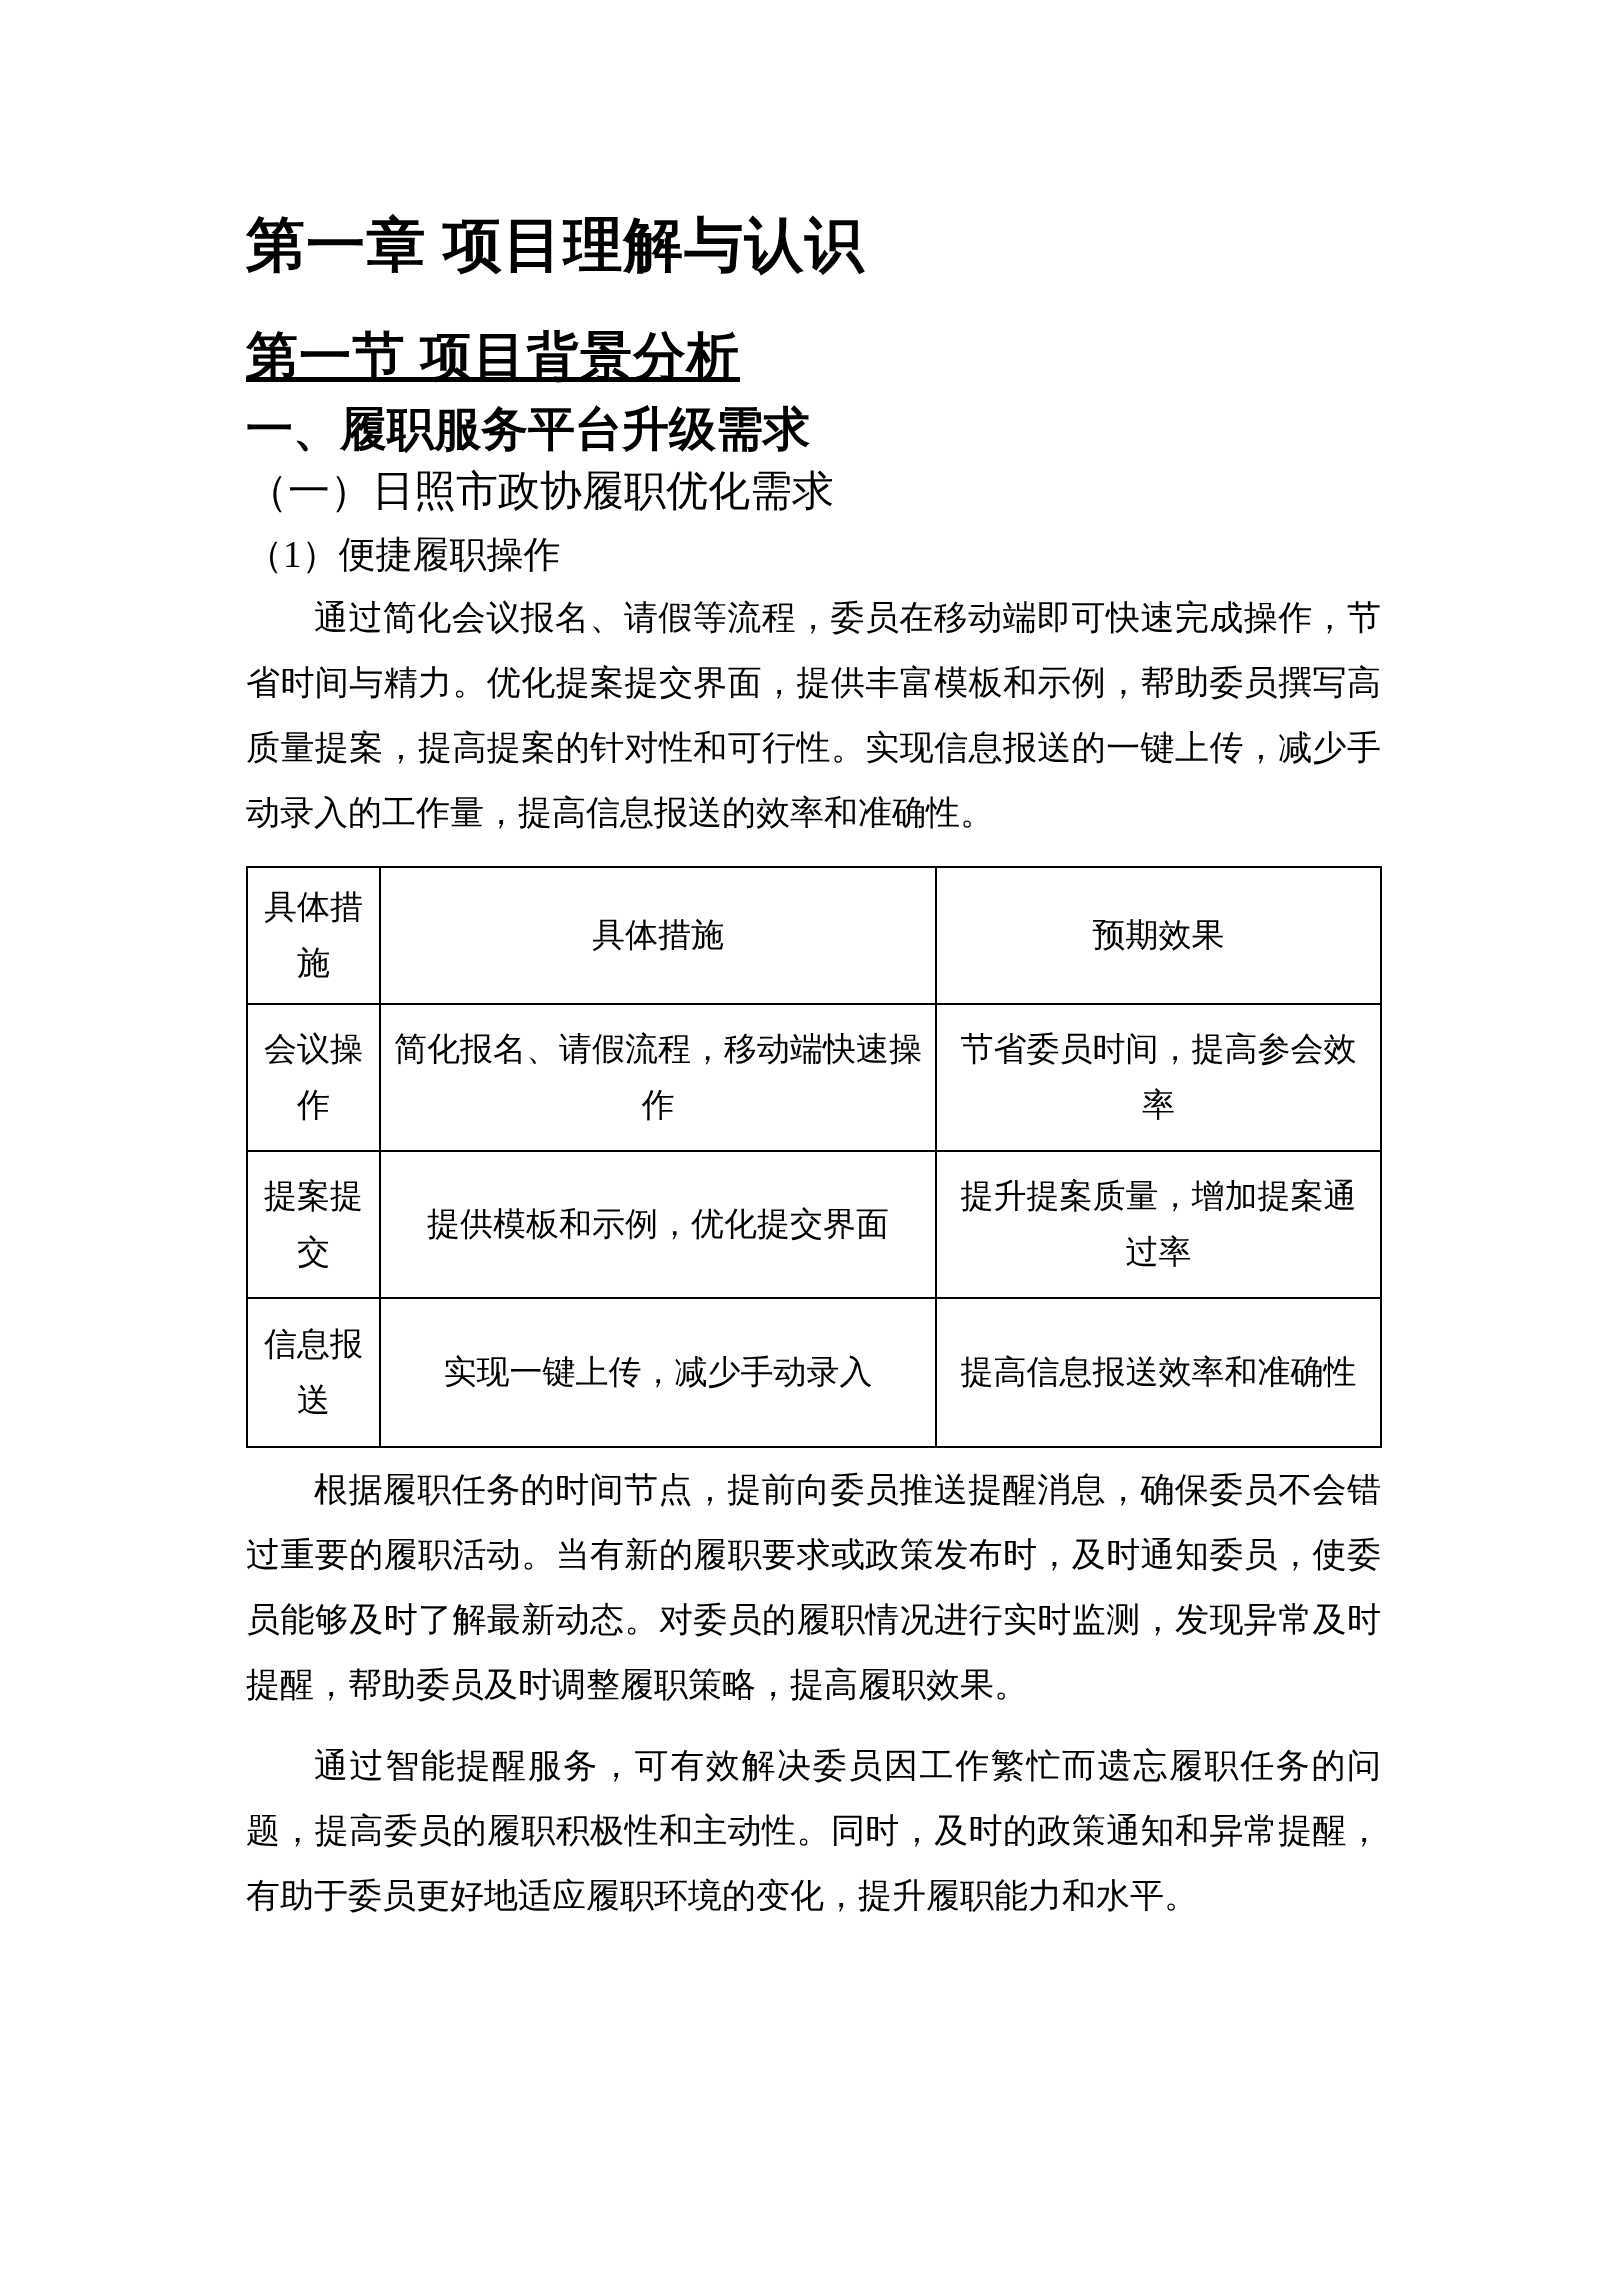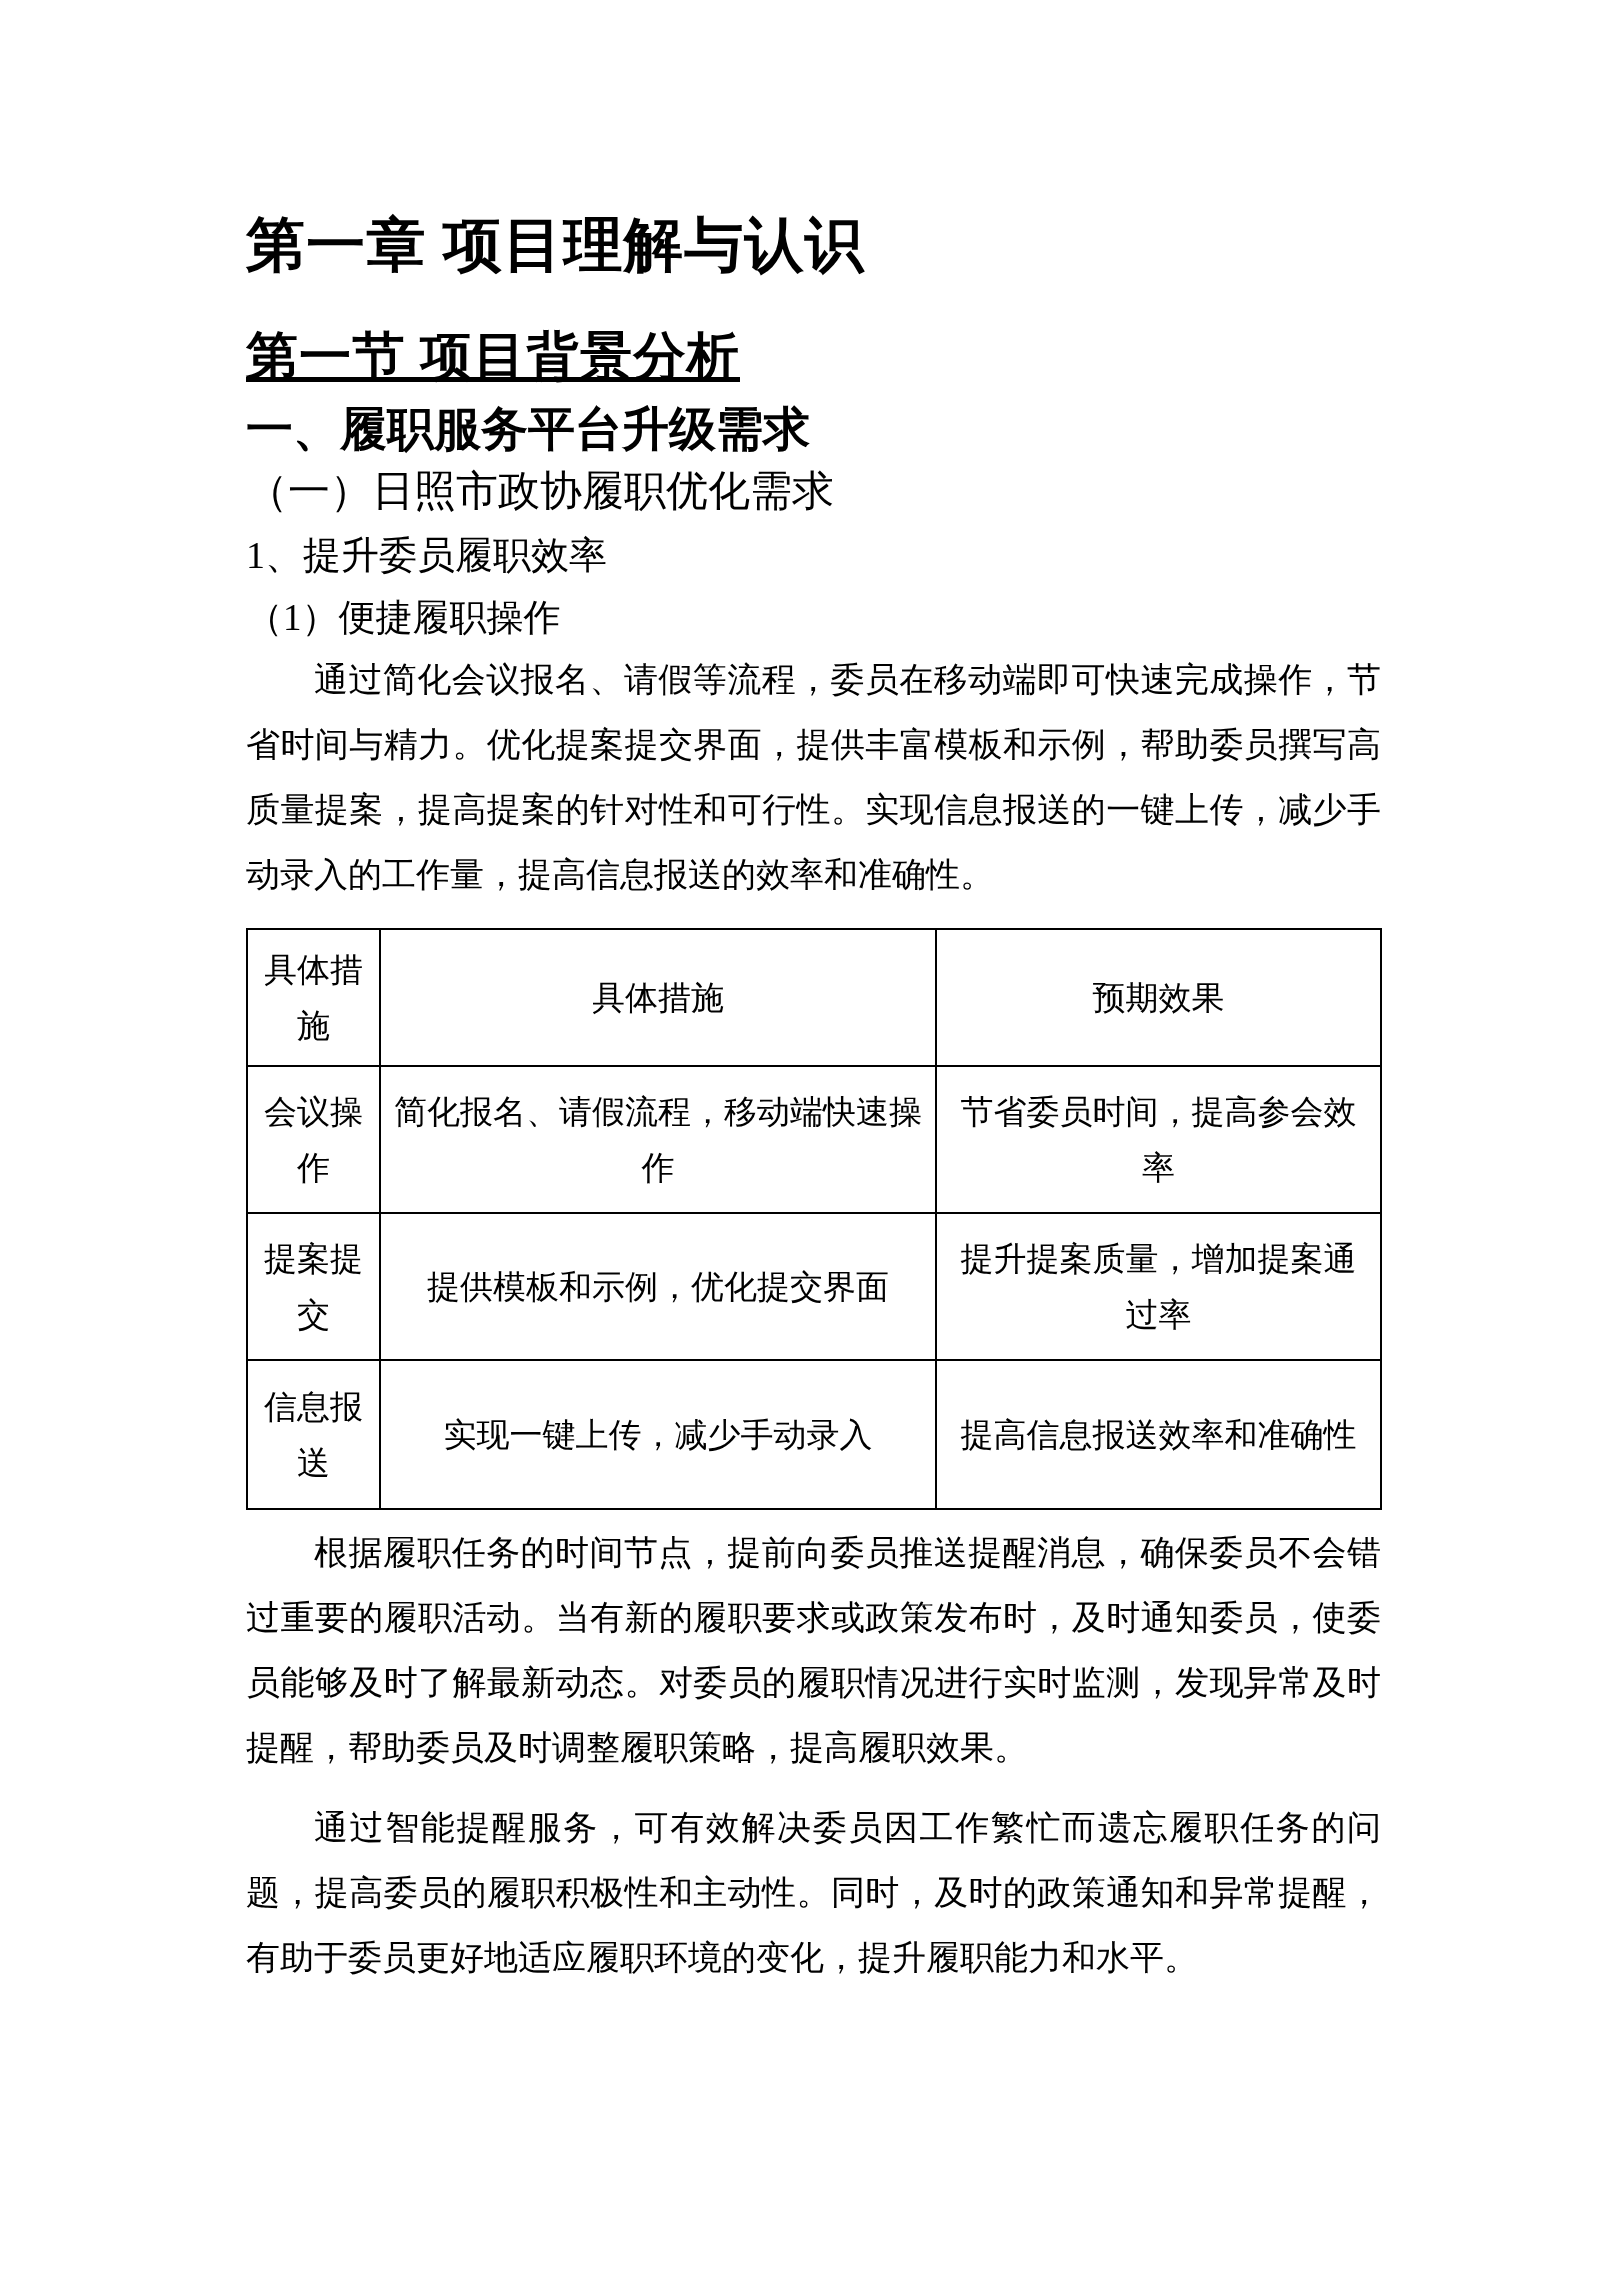--- a/index.html
+++ b/index.html
@@ -115,21 +115,20 @@
   <div class="content">
 
     <h1 class="h-chapter">第一章 项目理解与认识</h1>
 
     <h2 class="h-section">第一节 项目背景分析</h2>
 
     <h3 class="h-3">一、履职服务平台升级需求</h3>
 
     <div class="h-4">（一）日照市政协履职优化需求</div>
 
-    <div class="h-5">1、提升委员履职效率</div>
 
     <div class="h-6">（1）便捷履职操作</div>
 
     <p class="body-para">通过简化会议报名、请假等流程，委员在移动端即可快速完成操作，节省时间与精力。优化提案提交界面，提供丰富模板和示例，帮助委员撰写高质量提案，提高提案的针对性和可行性。实现信息报送的一键上传，减少手动录入的工作量，提高信息报送的效率和准确性。</p>
 
     <table class="opt-table">
       <colgroup>
         <col class="c1">
           <col class="c2">
           <col class="c3">

